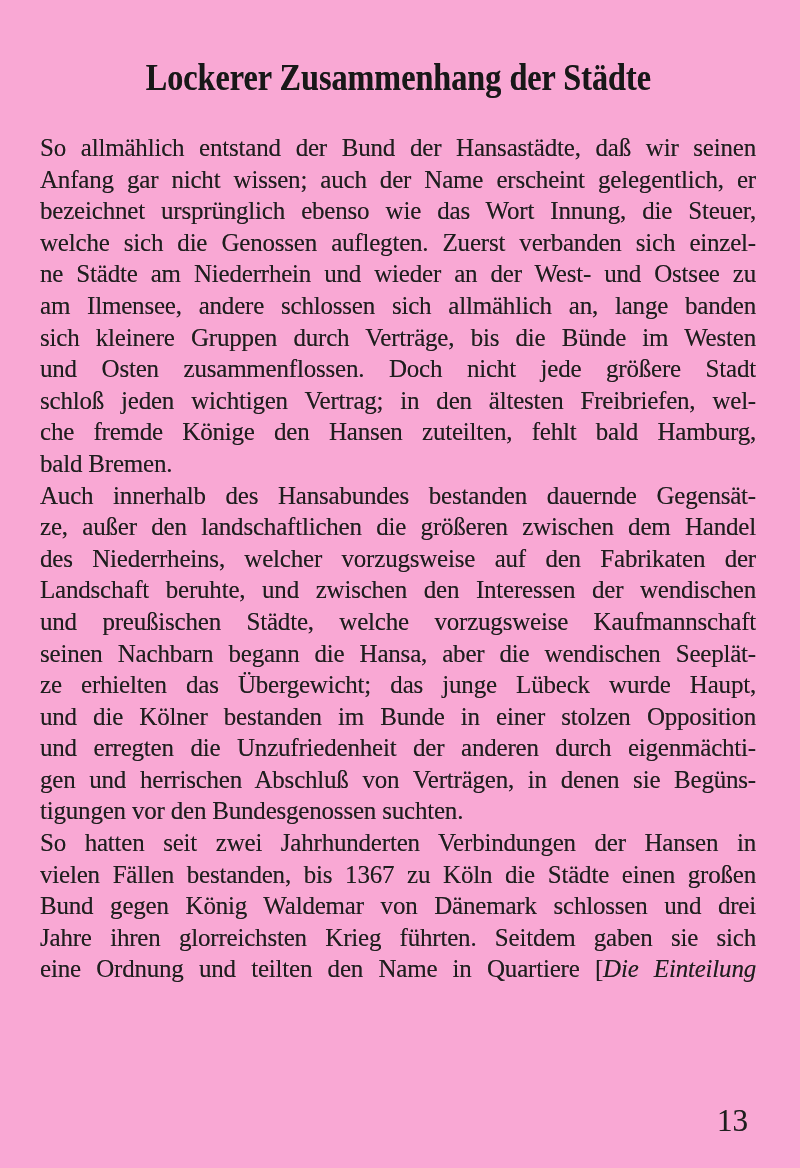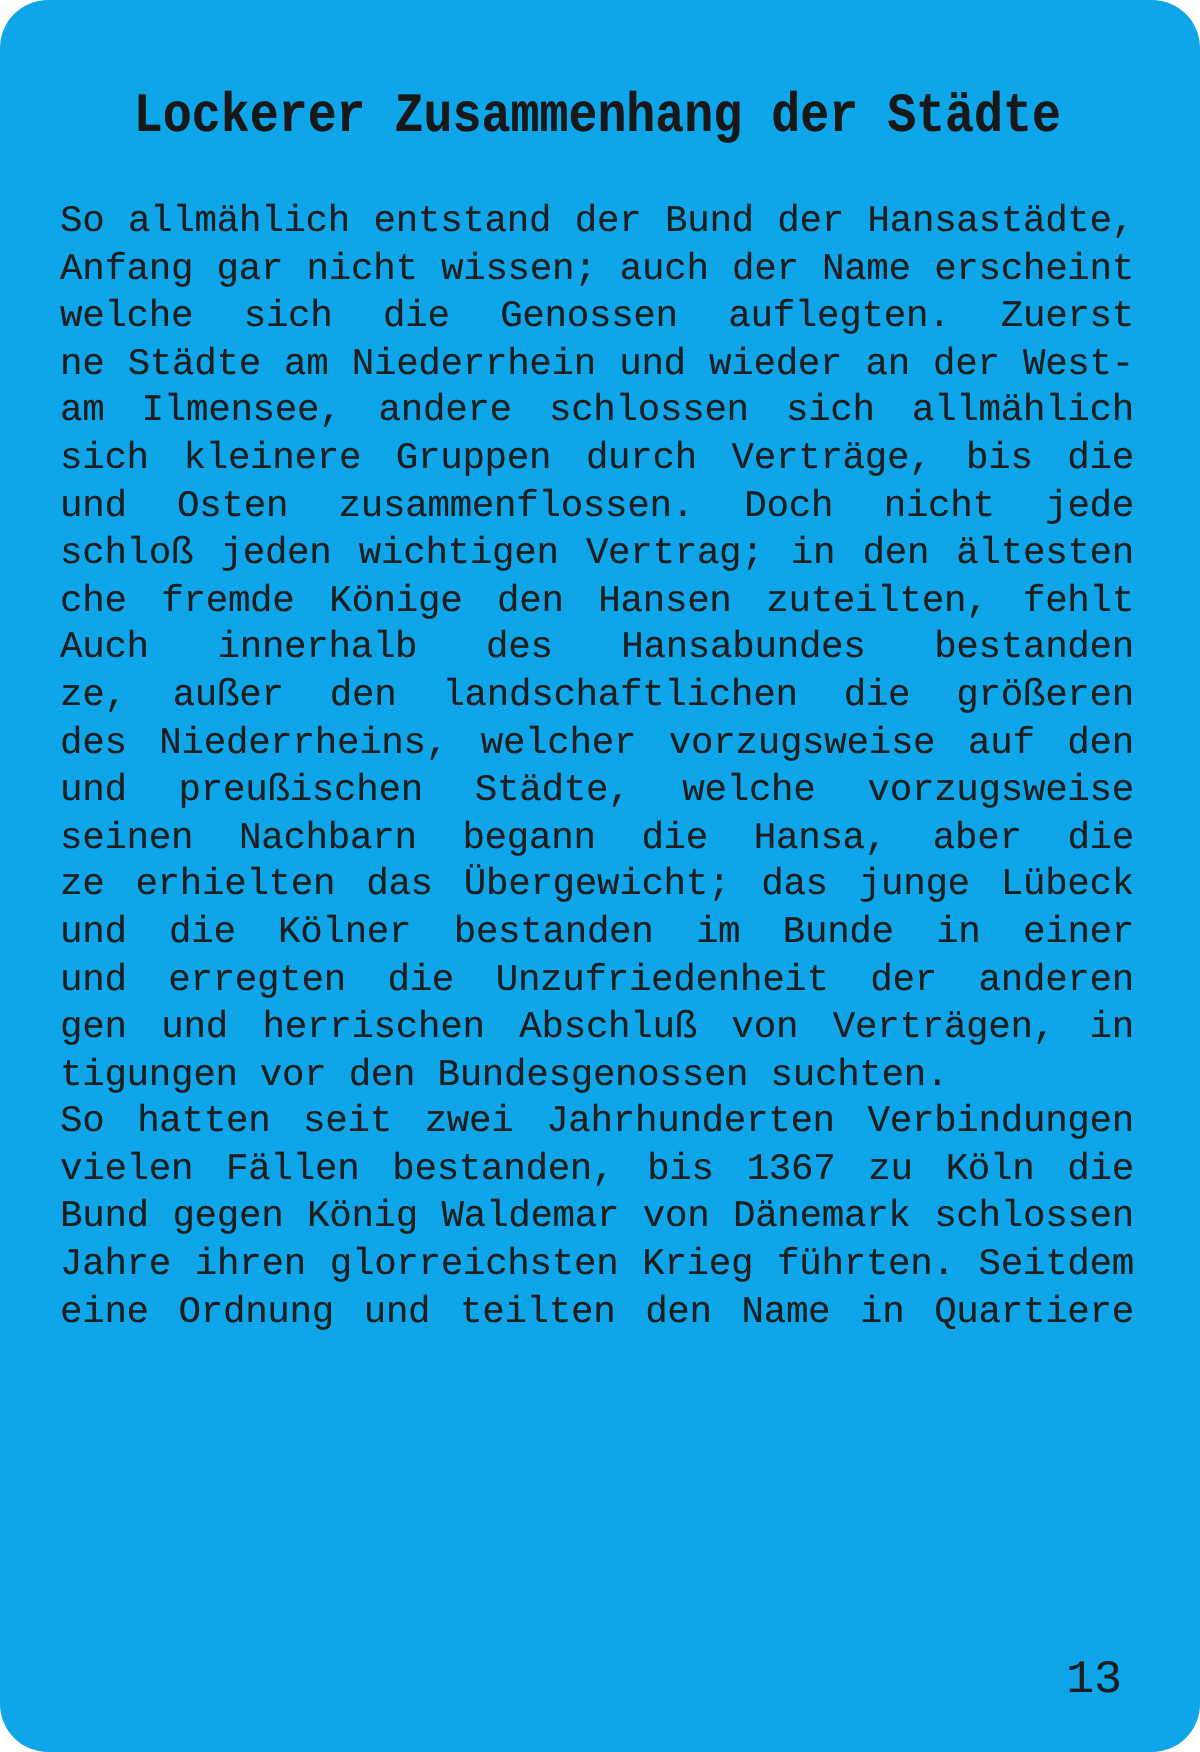--- a/index.html
+++ b/index.html
@@ -4,25 +4,24 @@
 <style>
   html, body {
     margin: 0;
     padding: 0;
     background: #ffffff;
   }
   .page {
     position: relative;
     width: 800px;
     height: 1168px;
-    background: #0ea5e9;
+    background: #f9a8d4;
     overflow: hidden;
-    font-family: Liberation Mono, monospace;
+    font-family: Liberation Serif, serif;
     color: #1c1c1c;
-    border-radius: 32px;
   }
   .title-wrap {
     position: absolute;
     top: 56px;
     left: 40px;
     width: 716px;
     text-align: center;
     line-height: 44px;
     height: 44px;
   }
@@ -77,30 +76,33 @@
 
 <div class="page">
 
   <div class="title-wrap">
     <span class="title-text">Lockerer Zusammenhang der Städte</span>
   </div>
 
   <div class="text-block" id="text-block">
       <div class="line justified">So allmählich entstand der Bund der Hansastädte, daß wir seinen</div>
       <div class="line justified">Anfang gar nicht wissen; auch der Name erscheint gelegentlich, er</div>
+      <div class="line justified">bezeichnet ursprünglich ebenso wie das Wort Innung, die Steuer,</div>
       <div class="line justified">welche sich die Genossen auflegten. Zuerst verbanden sich einzel-</div>
       <div class="line justified">ne Städte am Niederrhein und wieder an der West- und Ostsee zu</div>
       <div class="line justified">am Ilmensee, andere schlossen sich allmählich an, lange banden</div>
       <div class="line justified">sich kleinere Gruppen durch Verträge, bis die Bünde im Westen</div>
       <div class="line justified">und Osten zusammenflossen. Doch nicht jede größere Stadt</div>
       <div class="line justified">schloß jeden wichtigen Vertrag; in den ältesten Freibriefen, wel-</div>
       <div class="line justified">che fremde Könige den Hansen zuteilten, fehlt bald Hamburg,</div>
+      <div class="line">bald Bremen.</div>
       <div class="line justified">Auch innerhalb des Hansabundes bestanden dauernde Gegensät-</div>
       <div class="line justified">ze, außer den landschaftlichen die größeren zwischen dem Handel</div>
       <div class="line justified">des Niederrheins, welcher vorzugsweise auf den Fabrikaten der</div>
+      <div class="line justified">Landschaft beruhte, und zwischen den Interessen der wendischen</div>
       <div class="line justified">und preußischen Städte, welche vorzugsweise Kaufmannschaft</div>
       <div class="line justified">seinen Nachbarn begann die Hansa, aber die wendischen Seeplät-</div>
       <div class="line justified">ze erhielten das Übergewicht; das junge Lübeck wurde Haupt,</div>
       <div class="line justified">und die Kölner bestanden im Bunde in einer stolzen Opposition</div>
       <div class="line justified">und erregten die Unzufriedenheit der anderen durch eigenmächti-</div>
       <div class="line justified">gen und herrischen Abschluß von Verträgen, in denen sie Begüns-</div>
       <div class="line">tigungen vor den Bundesgenossen suchten.</div>
       <div class="line justified">So hatten seit zwei Jahrhunderten Verbindungen der Hansen in</div>
       <div class="line justified">vielen Fällen bestanden, bis 1367 zu Köln die Städte einen großen</div>
       <div class="line justified">Bund gegen König Waldemar von Dänemark schlossen und drei</div>

